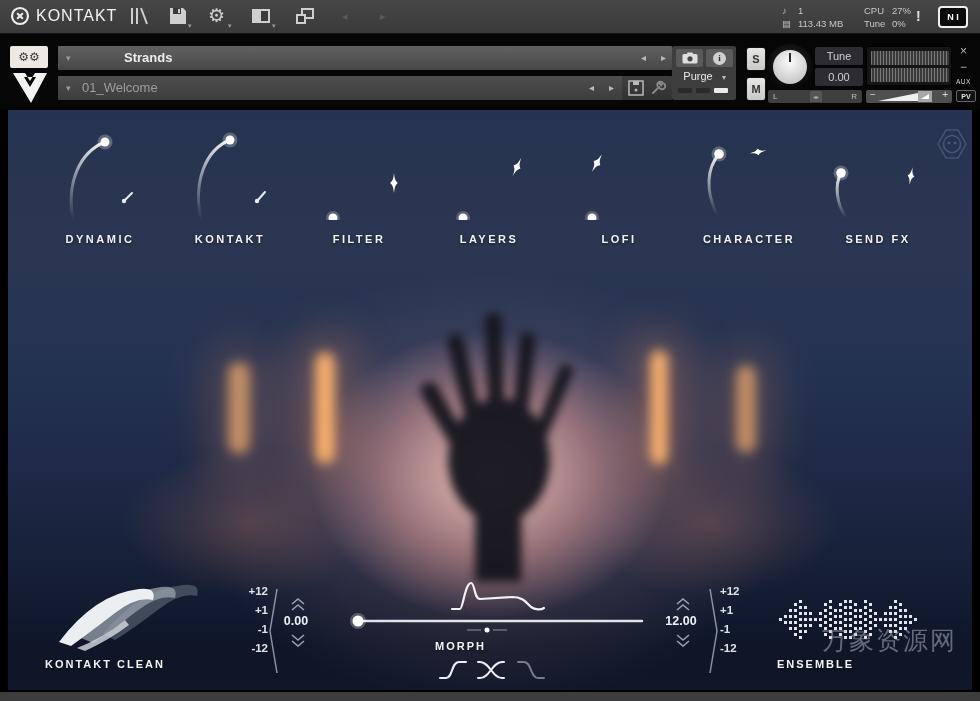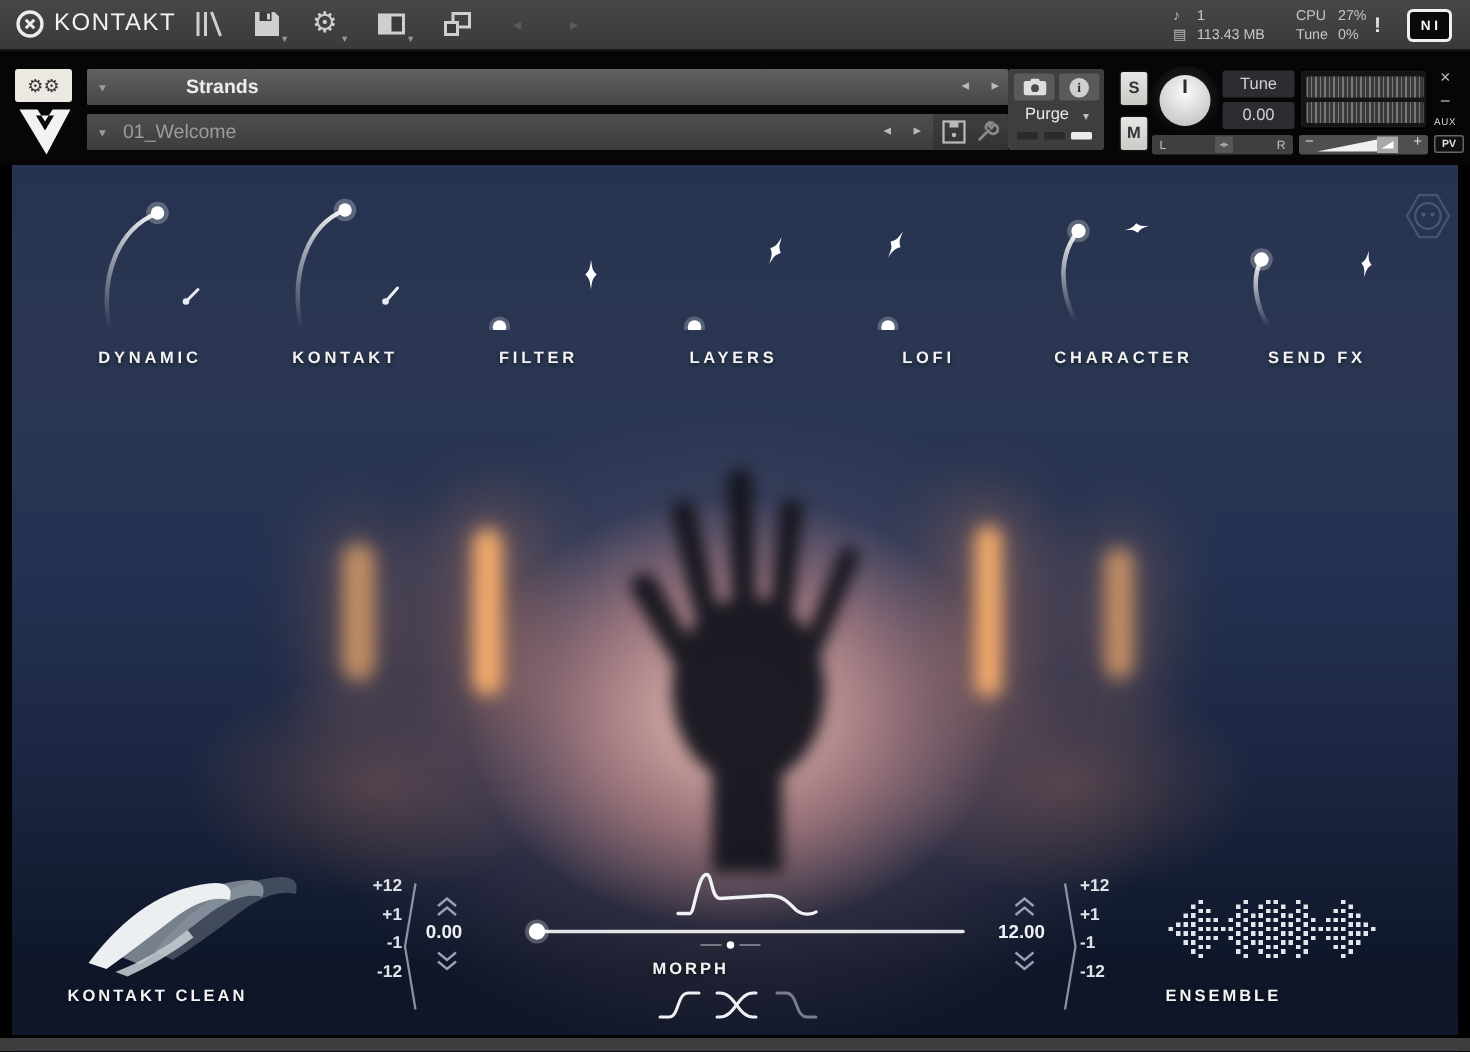--- a/index.html
+++ b/index.html
@@ -454,16 +454,17 @@
         <div class="eqbar" style="height: 16px;"></div>
         <div class="eqbar" style="height: 28px;"></div>
         <div class="eqbar" style="height: 40px;"></div>
         <div class="eqbar" style="height: 34px;"></div>
         <div class="eqbar" style="height: 22px;"></div>
         <div class="eqbar" style="height: 10px;"></div>
         <div class="eqbar" style="height: 4px;"></div>
       </div>
     <div class="big-label" style="left:769px;top:548px;width:142px">ENSEMBLE</div>
 
+    <div class="wm wm1">万象资源网</div>
   </div>
 
   <div id="bottombar"></div>
 </div>
 
 </body></html>

